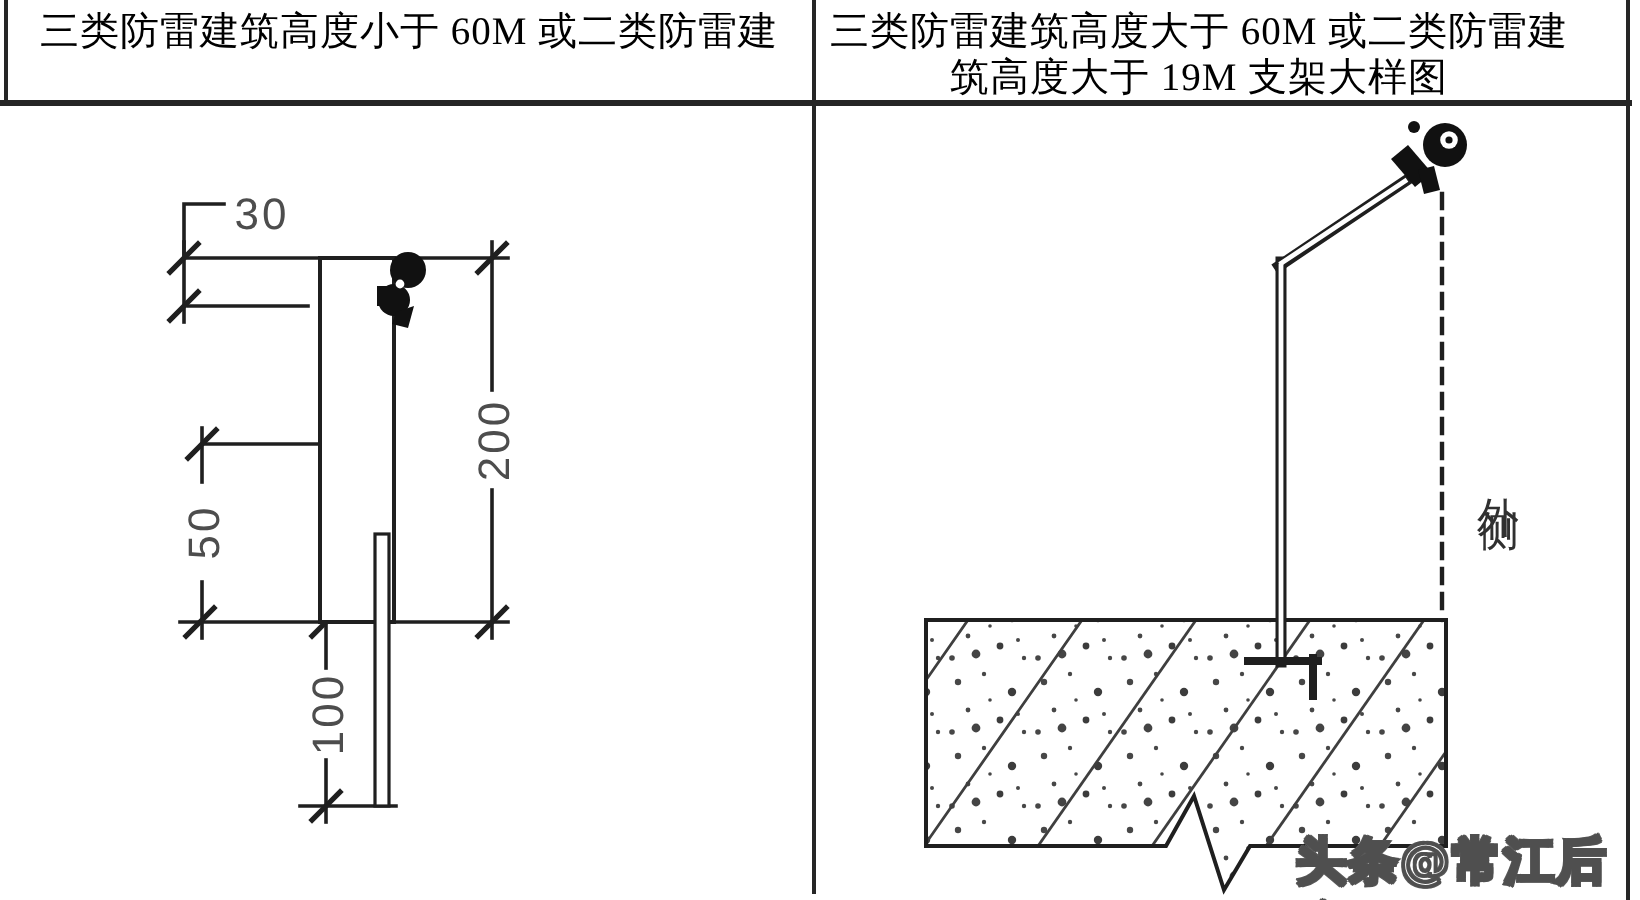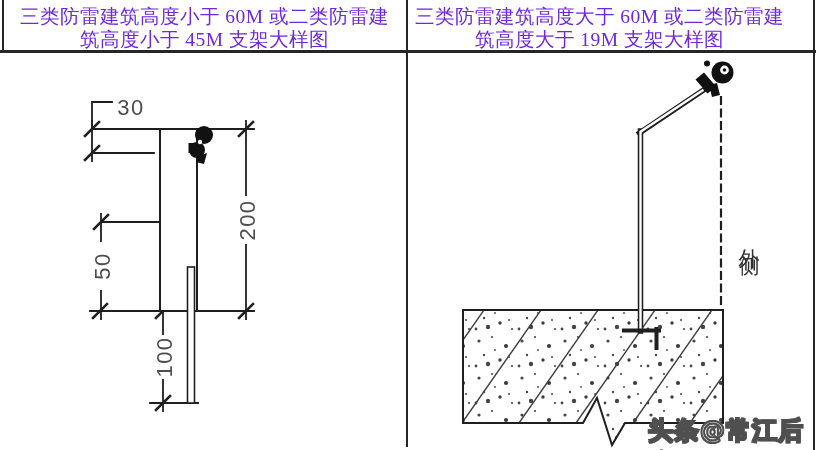--- a/index.html
+++ b/index.html
@@ -4,21 +4,21 @@
 <style>
   html,body{margin:0;padding:0;background:#e8e8e8;}
   .screen{position:relative;width:820px;height:450px;background:#ffffff;overflow:hidden;
           font-family:"Liberation Sans","DejaVu Sans",sans-serif;}
   
   .hline,.vline{position:absolute;background:#262626;}
   
   .title-block{position:absolute;top:0;height:52px;display:flex;flex-direction:column;
 ature:none;align-items:center;justify-content:flex-start;padding-top:5px;box-sizing:border-box;
           line-height:23px;font-family:"Liberation Serif","DejaVu Serif",serif;
-          font-size:19.5px;font-weight:500;color:#6d28d9;white-space:nowrap;letter-spacing:0.5px;}
+          font-size:19.5px;font-weight:500;color:#000000;white-space:nowrap;letter-spacing:0.5px;}
   .title-line{display:block;}
   
   svg.draw{position:absolute;left:0;top:0;}
   
   .side-label{position:absolute;left:737px;top:232px;writing-mode:vertical-rl;
           font-family:"Liberation Serif","DejaVu Serif",serif;font-size:21px;color:#303030;
           letter-spacing:7px;line-height:24px;}
   
   .watermark{position:absolute;left:648px;top:414px;z-index:5;
           font-family:"DejaVu Sans","Liberation Sans",sans-serif;
@@ -26,21 +26,20 @@
           -webkit-text-stroke:1.8px #4f4f4f;
           text-shadow:1px 1px 0 #5a5a5a,-1px -1px 0 #5a5a5a,1px -1px 0 #5a5a5a,-1px 1px 0 #5a5a5a;}
 </style>
 </head>
 <body>
 
 <div class="screen">
 
   <div class="title-block" style="left:3px;width:403px;">
     <span class="title-line">三类防雷建筑高度小于 60M 或二类防雷建</span>
-    <span class="title-line">筑高度小于 45M 支架大样图</span>
   </div>
   <div class="title-block" style="left:407px;width:385px;">
     <span class="title-line">三类防雷建筑高度大于 60M 或二类防雷建</span>
     <span class="title-line">筑高度大于 19M 支架大样图</span>
   </div>
 
   <div class="hline" style="left:0;top:50px;width:816px;height:3px;"></div>
   <div class="vline" style="left:406px;top:0;width:2px;height:447px;"></div>
   <div class="vline" style="left:813px;top:0;width:2px;height:450px;"></div>
   <div class="vline" style="left:2px;top:0;width:2px;height:53px;"></div>

